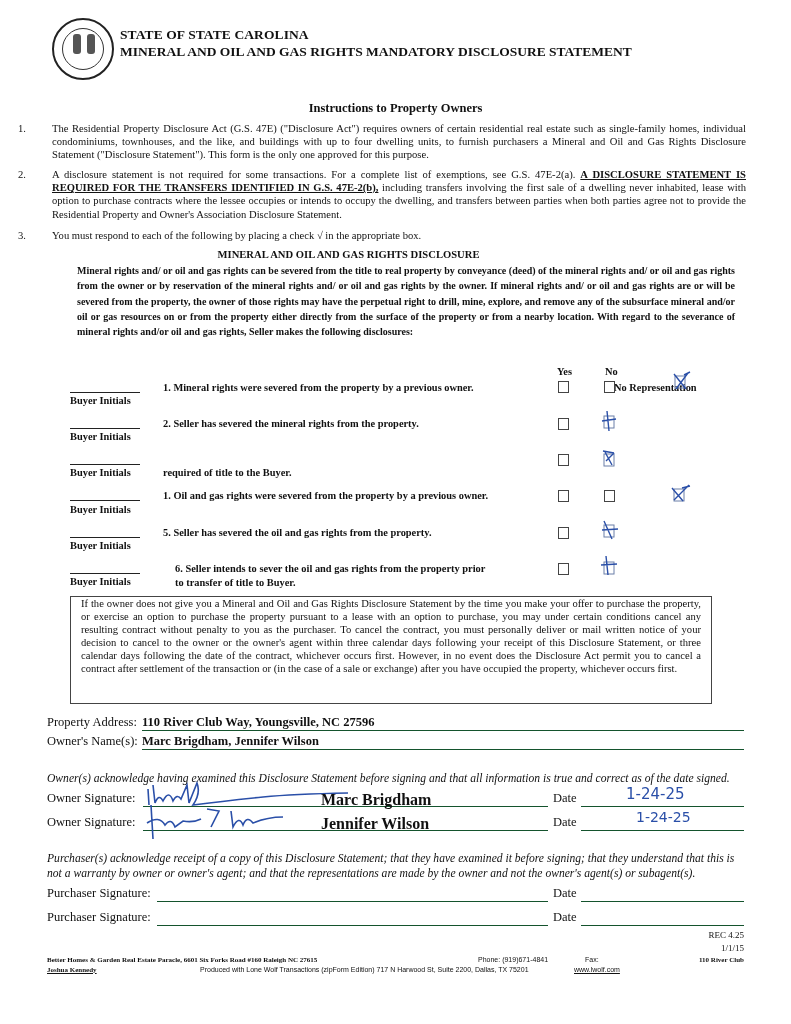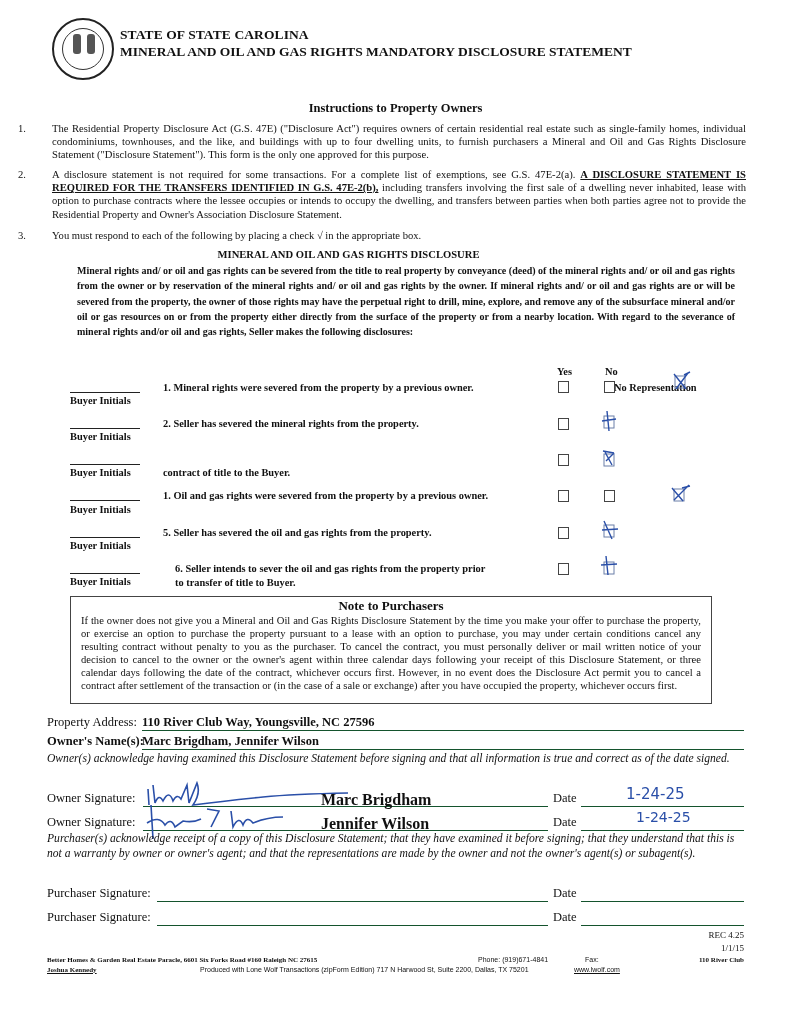--- a/index.html
+++ b/index.html
@@ -25,21 +25,21 @@
   .bi { left:70px; font-size:10.4px; font-weight:bold; }
   .q { left:163px; width:360px; font-size:10.4px; font-weight:bold; line-height:14px; }
   .box { width:11px; height:12px; border:1px solid #444; box-sizing:border-box; background:#fff; }
   .mark { width:22px; height:22px; }
   .note { left:70px; top:596px; width:642px; height:108px; border:1px solid #444; box-sizing:border-box; }
   .note h3 { margin:0; text-align:center; font-size:13px; font-weight:bold; padding-top:1px; }
   .note p { margin:0 10px; font-size:10.6px; line-height:13px; text-align:justify; }
   .fld { font-size:12.5px; }
   .ul { border-bottom:1px solid #14532d; }
   .val { font-weight:bold; }
-  .ital { font-style:italic; font-size:11.6px; line-height:14.5px; }
+  .ital { font-style:italic; font-size:11.6px; line-height:14.5px;margin-top:20px; }
   .hand { color:#2a4fa8; font-family:"DejaVu Sans", sans-serif; }
   .foot { font-size:7px; font-family:"Liberation Sans", sans-serif; }
   .footb { font-size:7px; font-weight:bold; }
 </style>
 </head>
 <body>
 
 <div class="abs seal">
   <div class="inner"></div>
   <div class="fig" style="left:19px;"></div>
@@ -86,21 +86,21 @@
 <div class="abs bi" style="top:431px;">Buyer Initials</div>
 <div class="abs q" style="top:417px;"><span>2. Seller has severed the mineral rights from the property.</span></div>
 <div class="abs box" style="left:558px;top:418px;"></div>
 <svg class="abs mark" style="left:598px;top:410px;" viewBox="0 0 22 22">
     <rect x="6" y="6" width="10" height="12" fill="none" stroke="#6b7fa8" stroke-width="1"></rect>
     <path d="M9 1 L11 21 M4 11 L18 9" stroke="#2a4fa8" stroke-width="1.4" fill="none"></path>
   </svg>
 
 <div class="abs row-line" style="top:464px;"></div>
 <div class="abs bi" style="top:467px;">Buyer Initials</div>
-<div class="abs q" style="top:452px;"><br><span>contract of title to the Buyer.</span></div>
+<div class="abs q" style="top:452px;"><br><span>required of title to the Buyer.</span></div>
 <div class="abs box" style="left:558px;top:454px;"></div>
 <svg class="abs mark" style="left:598px;top:447px;" viewBox="0 0 22 22">
     <rect x="6" y="7" width="10" height="12" fill="none" stroke="#6b7fa8" stroke-width="1"></rect>
     <path d="M5 4 L16 6 M7 5 L14 18 M16 6 L8 14" stroke="#2a4fa8" stroke-width="1.4" fill="none"></path>
   </svg>
 
 <div class="abs row-line" style="top:500px;"></div>
 <div class="abs bi" style="top:504px;">Buyer Initials</div>
 <div class="abs q" style="top:489px;"><span>1. Oil and gas rights were severed from the property by a previous owner.</span></div>
 <div class="abs box" style="left:558px;top:490px;"></div>
@@ -122,29 +122,28 @@
 <div class="abs row-line" style="top:573px;"></div>
 <div class="abs bi" style="top:576px;">Buyer Initials</div>
 <div class="abs q" style="top:562px;margin-left:12px;"><span>6. Seller intends to sever the oil and gas rights from the property prior</span><br><span>to transfer of title to Buyer.</span></div>
 <div class="abs box" style="left:558px;top:563px;"></div>
 <svg class="abs mark" style="left:598px;top:555px;" viewBox="0 0 22 22">
     <rect x="6" y="7" width="10" height="12" fill="none" stroke="#6b7fa8" stroke-width="1"></rect>
     <path d="M8 1 L10 20 M3 10 L19 9" stroke="#2a4fa8" stroke-width="1.4" fill="none"></path>
   </svg>
 
 <div class="abs note">
-  <h3>Note to Purchasers</h3>
   <p>If the owner does not give you a Mineral and Oil and Gas Rights Disclosure Statement by the time you make your offer to purchase the property, or exercise an option to purchase the property pursuant to a lease with an option to purchase, you may under certain conditions cancel any resulting contract without penalty to you as the purchaser. To cancel the contract, you must personally deliver or mail written notice of your decision to cancel to the owner or the owner's agent within three calendar days following your receipt of this Disclosure Statement, or three calendar days following the date of the contract, whichever occurs first. However, in no event does the Disclosure Act permit you to cancel a contract after settlement of the transaction or (in the case of a sale or exchange) after you have occupied the property, whichever occurs first.</p>
 </div>
 
 <div class="abs fld" style="left:47px;top:715px;">Property Address:</div>
 <div class="abs fld ul" style="left:142px;top:715px;width:602px;height:15px;">
   <span class="val">110 River Club Way, Youngsville, NC  27596</span>
 </div>
-<div class="abs fld" style="left:47px;top:734px;font-weight:bold;">Owner's Name(s):</div>
+<div class="abs fld" style="left:47px;top:734px;">Owner's Name(s):</div>
 <div class="abs fld ul" style="left:142px;top:734px;width:602px;height:15px;">
   <span class="val">Marc  Brigdham, Jennifer  Wilson</span>
 </div>
 <div class="abs ital" style="left:47px;top:752px;width:698px;">Owner(s) acknowledge having examined this Disclosure Statement before signing and that all information is true and  correct as of the date signed.</div>
 
 <div class="abs fld" style="left:47px;top:791px;">Owner Signature:</div>
 <div class="abs ul" style="left:143px;top:791px;width:405px;height:15px;">
   <svg style="position:absolute;left:0;top:-12px;" width="210" height="30" viewBox="0 0 210 30">
       <path d="M5 10 L6 26 M10 6 L12 24 Q16 14 20 22 Q26 10 30 22 Q34 14 38 20 L44 6 L46 24 L54 4 Q58 14 50 26 Q80 22 120 18 Q150 15 205 14" stroke="#2a4fa8" stroke-width="1.6" fill="none"></path>
     </svg>

